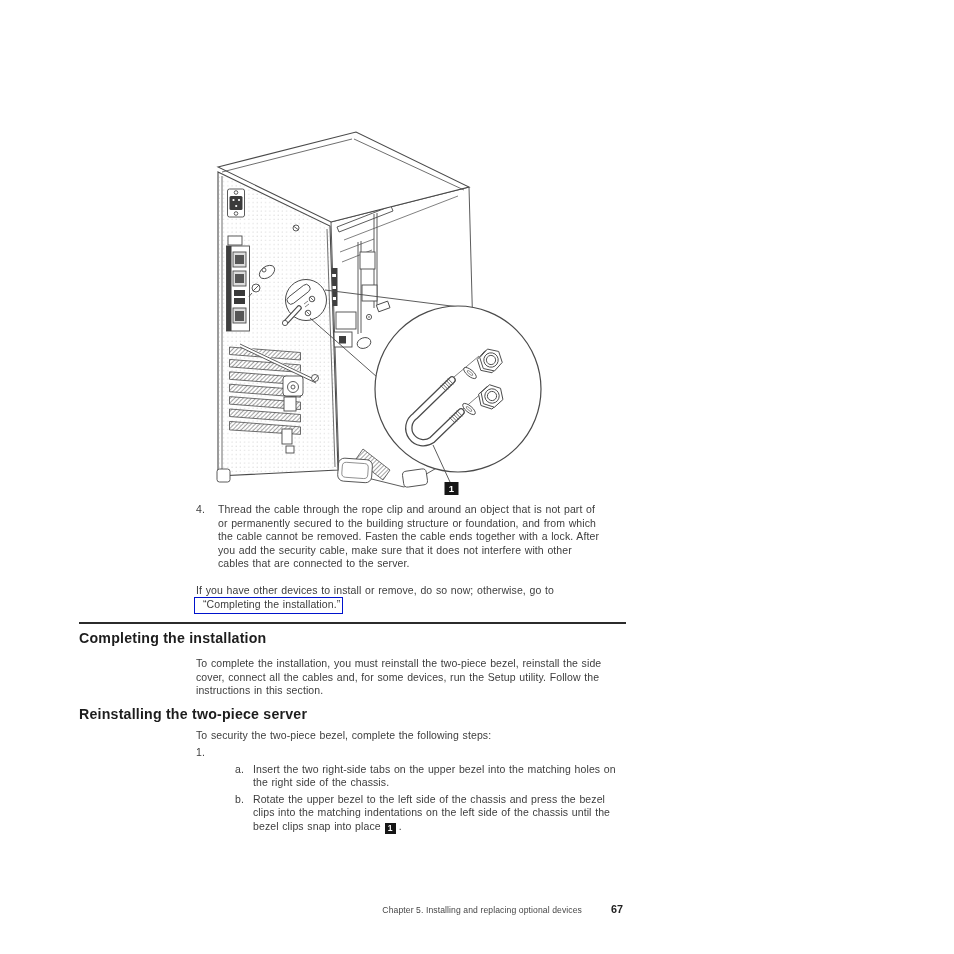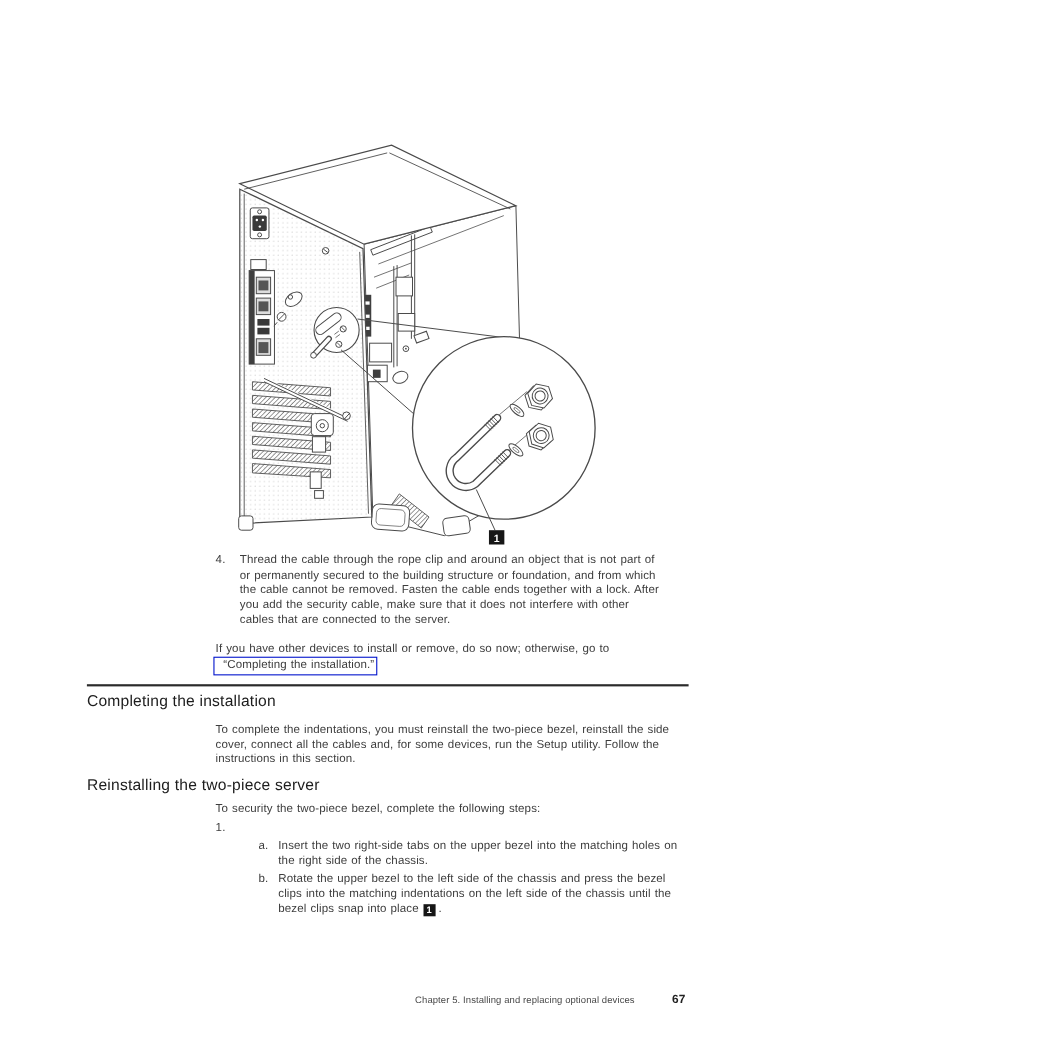--- a/index.html
+++ b/index.html
@@ -4,27 +4,27 @@
 <style>
   html,body{margin:0;padding:0;background:#e8e8e8;}
   #page{position:relative;width:954px;height:954px;background:#ffffff;overflow:hidden;
         font-family:"Liberation Sans","DejaVu Sans",sans-serif;color:#3d3d3d;}
   .abs{position:absolute;}
   .body-text{font-size:10.5px;line-height:13.6px;word-spacing:0.6px;letter-spacing:0.1px;color:#3d3d3d;}
   .pre{white-space:pre-line;}
   .flexrow{display:flex;}
   .num{flex:0 0 22px;}
   .numA{flex:0 0 18px;}
-  h2.sect{margin:0;font-size:14.2px;line-height:18px;font-weight:normal;color:#1d1d1d;letter-spacing:0.2px;}
+  h2.sect{margin:0;font-size:14.2px;line-height:18px;font-weight:bold;color:#1d1d1d;letter-spacing:0.2px;}
   .rule{position:absolute;left:79px;top:622px;width:547px;height:1.5px;background:#2b2b2b;}
   .linkbox{display:inline-block;border:1.5px solid #0013cc;padding:0 2px 1px 8px;}
   .badge{display:inline-block;width:11px;height:11px;background:#161616;color:#fff;
          font-size:8.5px;line-height:11px;font-weight:bold;text-align:center;
          margin:0 3px 0 4px;vertical-align:-1.5px;}
-  .footer{position:absolute;right:331px;top:903px;display:flex;align-items:baseline;gap:18px;}
+  .footer{position:absolute;right:331px;top:903px;display:flex;align-items:baseline;gap:13px;}
   .footer .chap{font-size:8.6px;color:#474747;letter-spacing:0.1px;}
   .footer .pg{font-size:10.8px;font-weight:bold;color:#222;padding-left:16px;}
   svg text{font-family:"Liberation Sans","DejaVu Sans",sans-serif;}
 </style>
 </head>
 <body>
 
 <div id="page">
 
   <svg class="abs" style="left:0;top:0" width="954" height="954" viewBox="0 0 954 954">
@@ -248,21 +248,21 @@
   </div>
 
   <div class="abs body-text" style="left:196px;top:584px;width:445px">If you have other devices to install or remove, do so now; otherwise, go to</div>
   <div class="abs body-text" style="left:194px;top:597px">
     <span class="linkbox">“Completing the installation.”</span>
   </div>
 
   <div class="rule"></div>
 
   <h2 class="sect abs" style="left:79px;top:629px">Completing the installation</h2>
-  <div class="abs body-text pre" style="left:196px;top:657px;width:450px;line-height:13.7px">To complete the indentations, you must reinstall the two-piece bezel, reinstall the side
+  <div class="abs body-text pre" style="left:196px;top:657px;width:450px;line-height:13.7px">To complete the installation, you must reinstall the two-piece bezel, reinstall the side
 cover, connect all the cables and, for some devices, run the Setup utility. Follow the
 instructions in this section.</div>
 
   <h2 class="sect abs" style="left:79px;top:705px">Reinstalling the two-piece server</h2>
   <div class="abs body-text" style="left:196px;top:729px;width:450px">To security the two-piece bezel, complete the following steps:</div>
 
   <div class="abs body-text flexrow" style="left:196px;top:746px;width:450px">
     <span class="num" style="flex-basis:21px">1.</span>
   </div>
 

